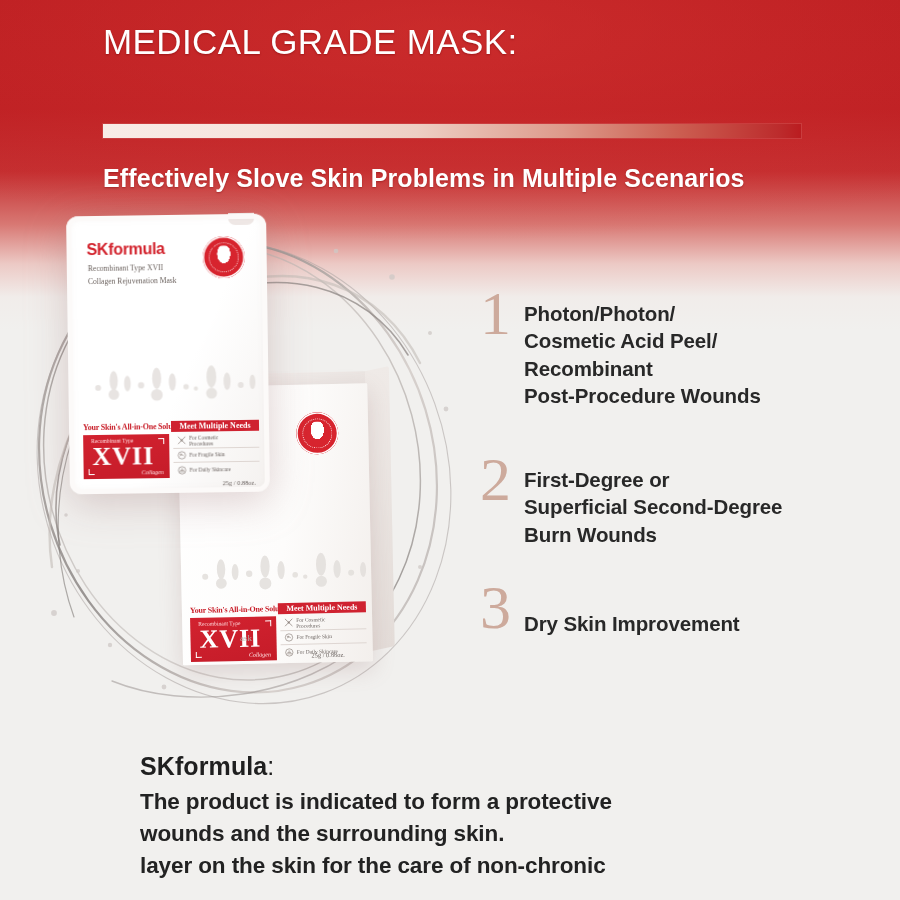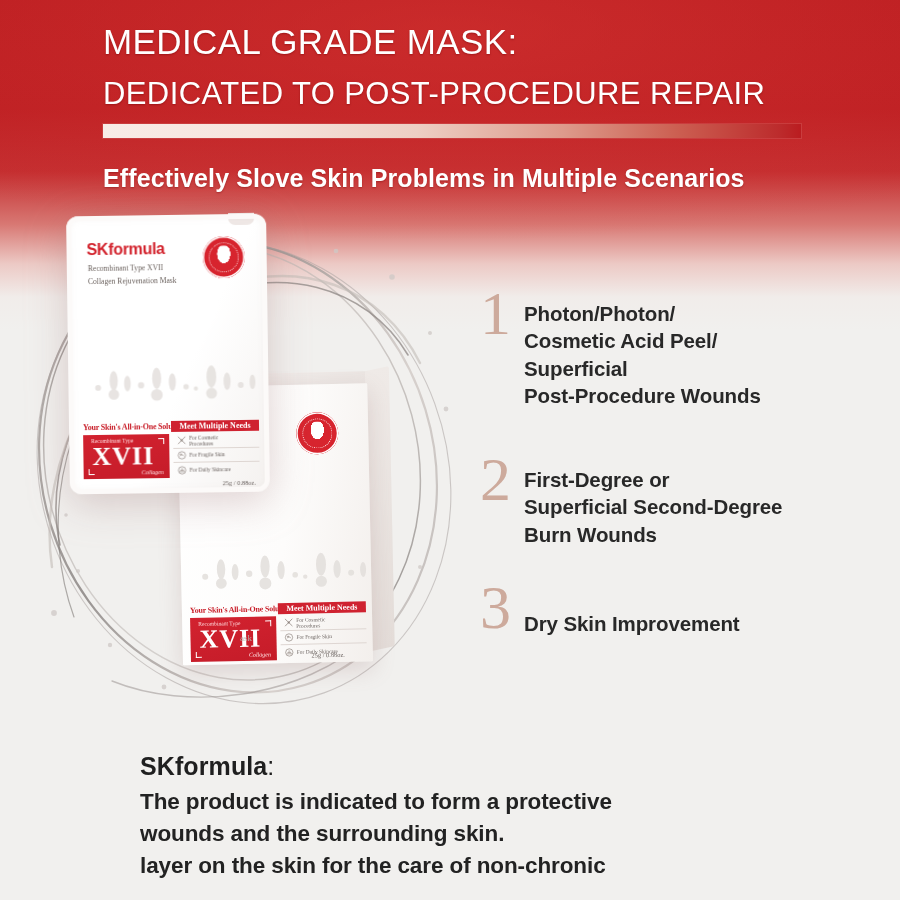--- a/index.html
+++ b/index.html
@@ -264,21 +264,20 @@
 </style>
 </head>
 <body>
 
 <div class="page">
 
   <div class="header-bg"></div>
 
   <div class="header-inner">
     <div class="title-line1">MEDICAL GRADE MASK:</div>
-    <div class="title-line2">DEDICATED TO POST-PROCEDURE REPAIR</div>
     <div class="header-rule"></div>
     <div class="subtitle">Effectively Slove Skin Problems in Multiple Scenarios</div>
   </div>
 
   <svg class="swirl" viewBox="0 0 470 500">
     <defs>
       <linearGradient id="wg1" x1="0" y1="0" x2="1" y2="1">
         <stop offset="0%" stop-color="#b9b2ae" stop-opacity=".85"></stop>
         <stop offset="35%" stop-color="#8f8a88" stop-opacity=".9"></stop>
         <stop offset="70%" stop-color="#cfc7c3" stop-opacity=".75"></stop>
@@ -493,21 +492,21 @@
     <div class="spine-txt" style="left:240px; top:418px; font-size:9px;">ask</div>
   </div>
 
   <div class="benefits">
 
     <div class="benefit" style="margin-top:8px;">
       <div class="bnum">1</div>
       <div class="btext">
         <div>Photon/Photon/</div>
         <div>Cosmetic Acid Peel/</div>
-        <div>Superficial</div>
+        <div>Recombinant</div>
         <div>Post-Procedure Wounds</div>
       </div>
     </div>
 
     <div class="benefit" style="margin-top:55px;">
       <div class="bnum">2</div>
       <div class="btext">
         <div>First-Degree or</div>
         <div>Superficial Second-Degree</div>
         <div>Burn Wounds</div>

